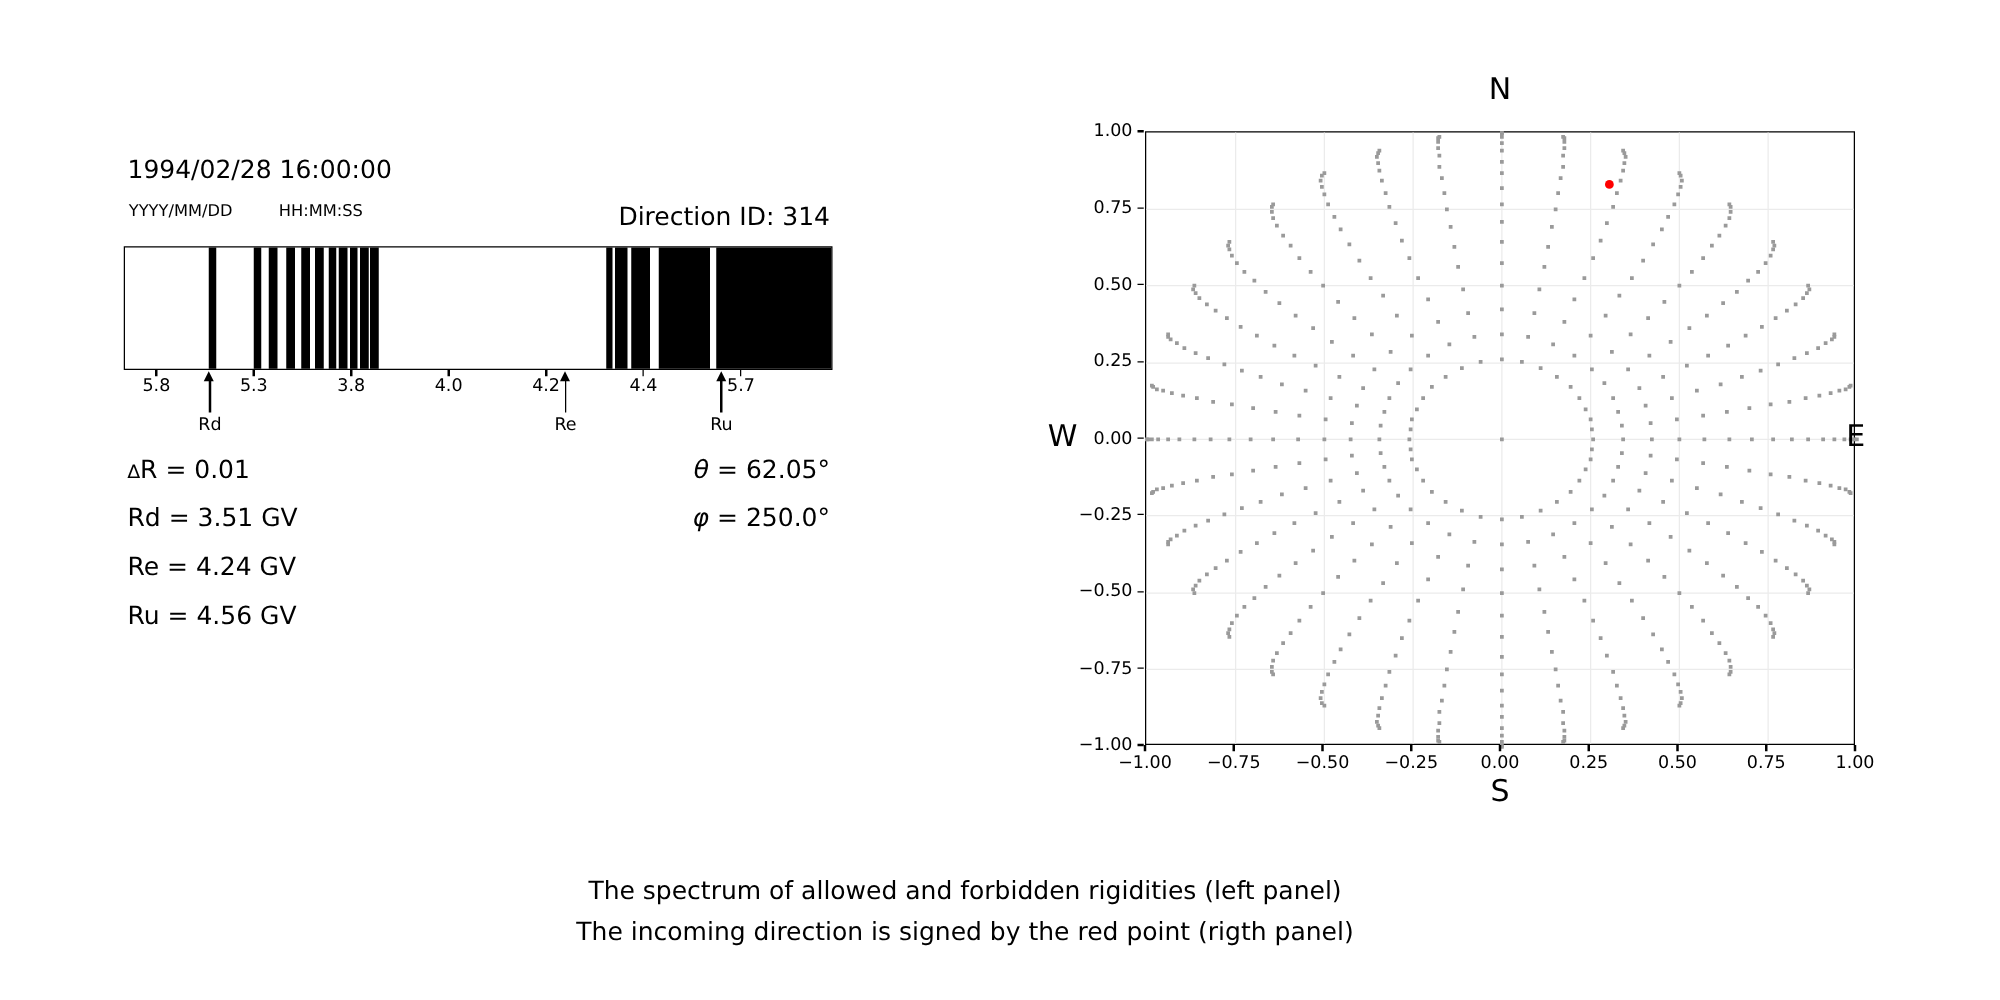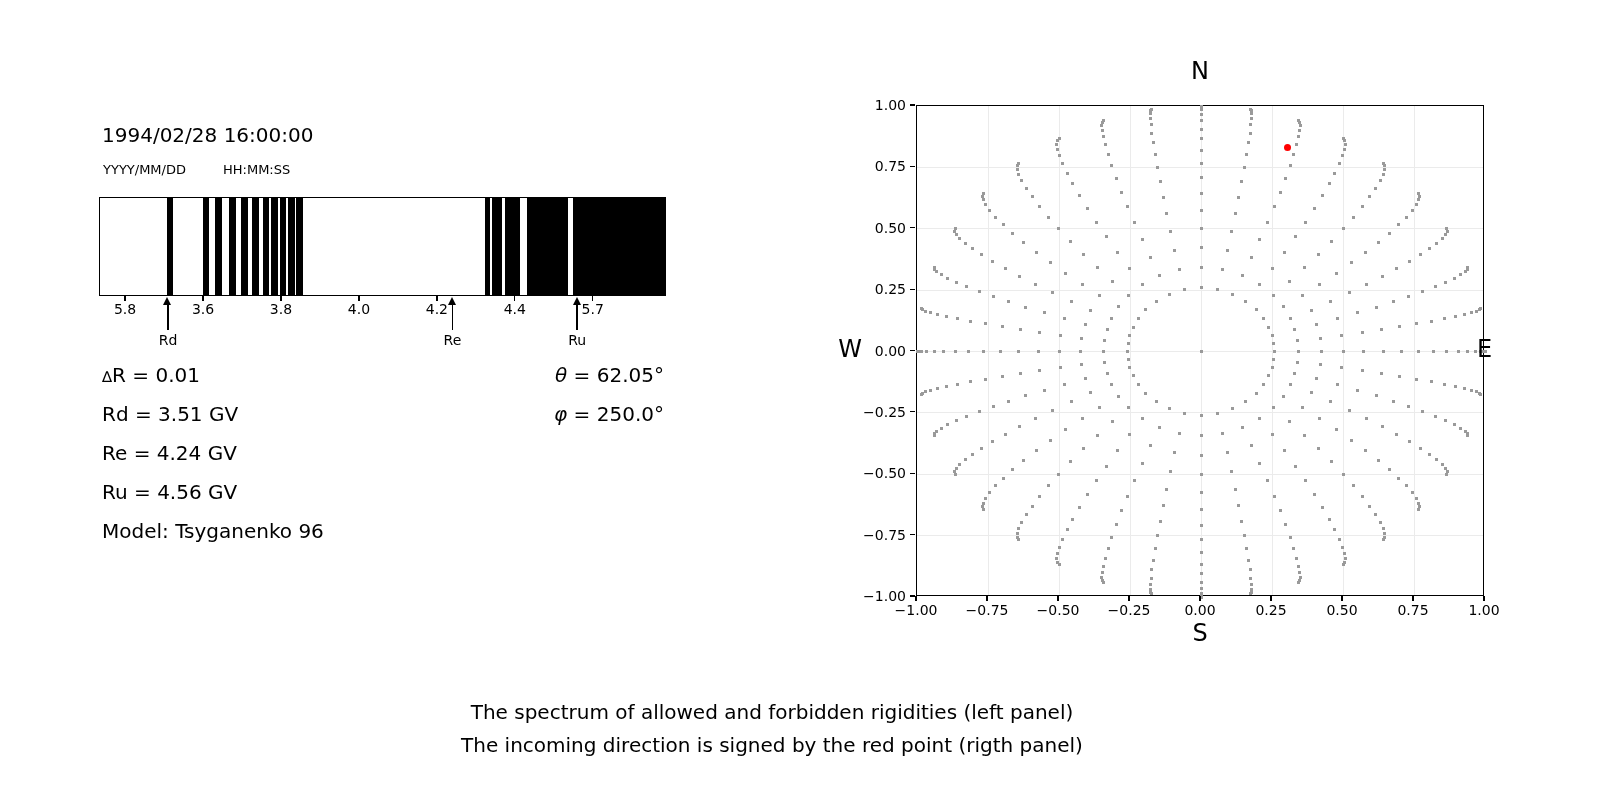--- a/index.html
+++ b/index.html
@@ -39,20 +39,21 @@
   .reddot{position:absolute;width:7px;height:7px;border-radius:50%;background:#ff0000;}
 </style>
 </head>
 <body>
 
 <div class="canvas">
 
   <div class="t sz20" style="left:102px;top:123px;">1994/02/28 16:00:00</div>
   <div class="t sz13" style="left:103px;top:162px;">YYYY/MM/DD</div>
   <div class="t sz13" style="left:223px;top:162px;">HH:MM:SS</div>
+  <div class="t sz20 right" style="left:364px;top:161px;width:300px;">Direction ID: 314</div>
 
   <div id="spectrum-box">
       <div class="band" style="left: 11.89%; width: 1.09966%;"></div>
       <div class="band" style="left: 18.2131%; width: 1.09966%;"></div>
       <div class="band" style="left: 20.2749%; width: 1.23711%;"></div>
       <div class="band" style="left: 22.8179%; width: 1.16838%;"></div>
       <div class="band" style="left: 24.8797%; width: 1.23711%;"></div>
       <div class="band" style="left: 26.8729%; width: 1.23711%;"></div>
       <div class="band" style="left: 28.7973%; width: 1.09966%;"></div>
       <div class="band" style="left: 30.3093%; width: 1.16838%;"></div>
@@ -62,21 +63,21 @@
       <div class="band" style="left: 68.1787%; width: 0.893471%;"></div>
       <div class="band" style="left: 69.4158%; width: 1.78694%;"></div>
       <div class="band" style="left: 71.6838%; width: 2.68041%;"></div>
       <div class="band" style="left: 75.6014%; width: 7.14777%;"></div>
       <div class="band" style="left: 83.6426%; width: 16.3574%;"></div>
     </div>
   <div id="spectrum-axis">
       <div class="xtickmark" style="left: 124.409px;"></div>
       <div class="xticklabel" style="left: 125.109px;">5.8</div>
       <div class="xtickmark" style="left: 202.347px;"></div>
-      <div class="xticklabel" style="left: 203.047px;">3.6</div>
+      <div class="xticklabel" style="left: 203.047px;">5.3</div>
       <div class="xtickmark" style="left: 280.286px;"></div>
       <div class="xticklabel" style="left: 280.986px;">3.8</div>
       <div class="xtickmark" style="left: 358.224px;"></div>
       <div class="xticklabel" style="left: 358.924px;">4.0</div>
       <div class="xtickmark" style="left: 436.162px;"></div>
       <div class="xticklabel" style="left: 436.862px;">4.2</div>
       <div class="xtickmark" style="left: 514.1px;"></div>
       <div class="xticklabel" style="left: 514.8px;">4.4</div>
       <div class="xtickmark" style="left: 592.038px;"></div>
       <div class="xticklabel" style="left: 592.738px;">5.7</div>
@@ -94,21 +95,20 @@
         <div class="head"></div>
         <div class="stem"></div>
       </div>
       <div class="arrowlabel" style="left: 577.151px; top: 332px;">Ru</div>
     </div>
 
   <div class="t sz20" style="left:102px;top:363px;"><span class="delta">∆</span><span>R = 0.01</span></div>
   <div class="t sz20" style="left:102px;top:402px;">Rd = 3.51 GV</div>
   <div class="t sz20" style="left:102px;top:441px;">Re = 4.24 GV</div>
   <div class="t sz20" style="left:102px;top:480px;">Ru = 4.56 GV</div>
-  <div class="t sz20" style="left:102px;top:519px;">Model: Tsyganenko 96</div>
   <div class="t sz20 right" style="left:464px;top:363px;width:200px;"><span class="greek">θ</span><span> = 62.05°</span></div>
   <div class="t sz20 right" style="left:464px;top:402px;width:200px;"><span class="greek">φ</span><span> = 250.0°</span></div>
 
   <div id="polar-box">
       <div class="gridv" style="left: 70.5px; background: rgb(235, 235, 235);"></div>
       <div class="gridh" style="top: 60.875px; background: rgb(235, 235, 235);"></div>
       <div class="gridv" style="left: 141.5px; background: rgb(235, 235, 235);"></div>
       <div class="gridh" style="top: 122.25px; background: rgb(235, 235, 235);"></div>
       <div class="gridv" style="left: 212.5px; background: rgb(235, 235, 235);"></div>
       <div class="gridh" style="top: 183.625px; background: rgb(235, 235, 235);"></div>

